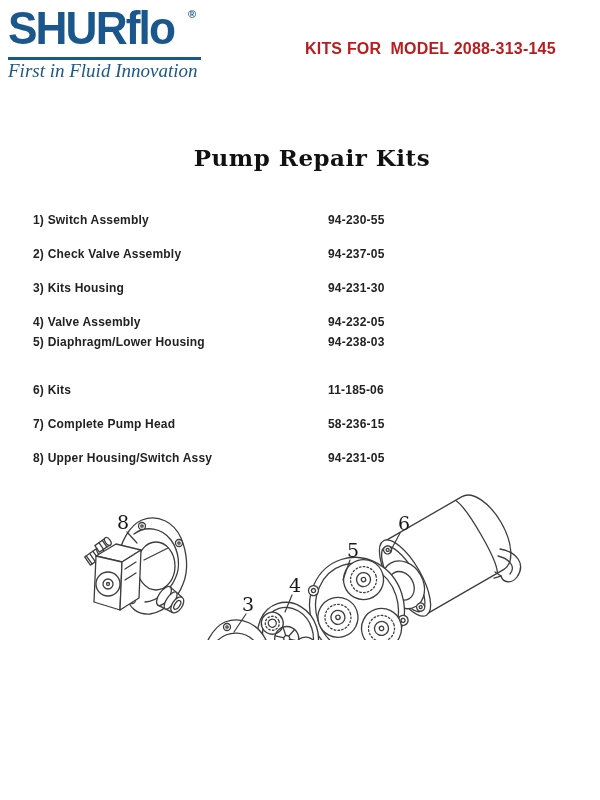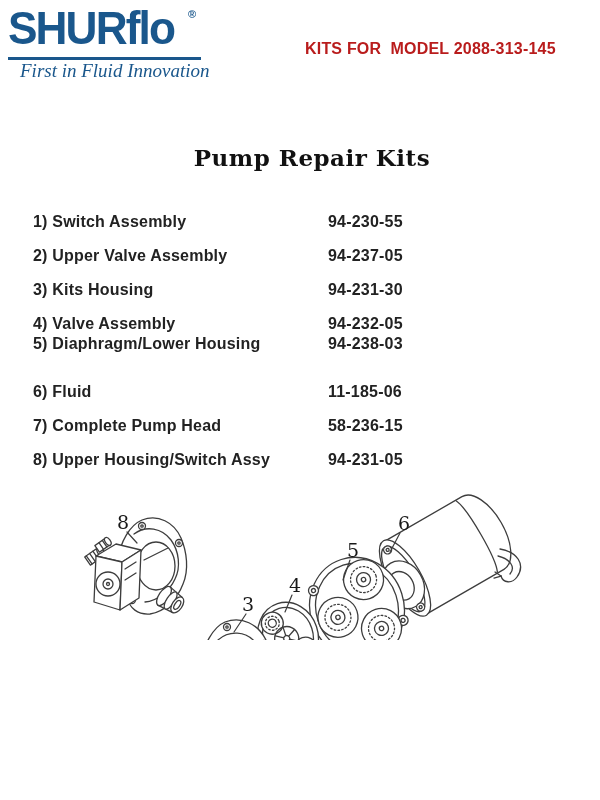--- a/index.html
+++ b/index.html
@@ -17,37 +17,37 @@
     font-family:"Liberation Sans", sans-serif;
   }
   .reg {
     position:absolute; left:188px; top:8px; color:var(--brand-blue);
     font-size:11px; font-weight:bold;
   }
   .logo-rule { position:absolute; left:8px; top:57px; width:193px; height:2.5px;
     background:var(--brand-blue); }
   .tagline {
     position:absolute; left:8px; top:60px; color:var(--brand-blue);
-    font-family:"Liberation Serif", serif; font-style:italic; font-size:19px;margin-left:12px;
+    font-family:"Liberation Serif", serif; font-style:italic; font-size:19px;
   }
   .kits-title {
     position:absolute; left:305px; top:40px; font-weight:bold; font-size:16px;
     color:#b91c1c; white-space:pre; letter-spacing:0.2px;
   }
 
   
   .doc-title {
     position:absolute; top:132px; left:0; width:600px; margin:12px; text-align:center;
     font-family:"DejaVu Serif", serif; font-weight:bold; font-size:23px;
     letter-spacing:0.5px; color:#111;
   }
 
   
   .row { position:absolute; left:33px; width:460px; height:17px;
-    font-weight:bold; font-size:16px; letter-spacing:0.2px; color:#222; }
+    font-weight:bold; font-size:12px; letter-spacing:0.2px; color:#222; }
   .row .pn { position:absolute; left:295px; top:0; }
 
   
   .diagram { position:absolute; left:0; top:490px; }
   .d path, .d line, .d ellipse, .d circle, .d rect, .d polygon {
     fill:none; stroke:var(--line-art); stroke-width:1.3;
     stroke-linecap:round; stroke-linejoin:round;
   }
   .d .wh { fill:#ffffff; }
   .d .tick { stroke-dasharray:1.6 2.2; }
@@ -72,41 +72,41 @@
   <h1 class="doc-title">Pump Repair Kits</h1>
 
   <div>
     <div class="row" style="top:213px">
       <span>1)</span>
       <span>Switch Assembly</span>
       <span class="pn">94-230-55</span>
     </div>
     <div class="row" style="top:247px">
       <span>2)</span>
-      <span>Upper Valve Assembly</span>
+      <span>Check Valve Assembly</span>
       <span class="pn">94-237-05</span>
     </div>
     <div class="row" style="top:281px">
       <span>3)</span>
       <span>Kits Housing</span>
       <span class="pn">94-231-30</span>
     </div>
     <div class="row" style="top:315px">
       <span>4)</span>
       <span>Valve Assembly</span>
       <span class="pn">94-232-05</span>
     </div>
     <div class="row" style="top:335px">
       <span>5)</span>
       <span>Diaphragm/Lower Housing</span>
       <span class="pn">94-238-03</span>
     </div>
     <div class="row" style="top:383px">
       <span>6)</span>
-      <span>Fluid</span>
+      <span>Kits</span>
       <span class="pn">11-185-06</span>
     </div>
     <div class="row" style="top:417px">
       <span>7)</span>
       <span>Complete Pump Head</span>
       <span class="pn">58-236-15</span>
     </div>
     <div class="row" style="top:451px">
       <span>8)</span>
       <span>Upper Housing/Switch Assy</span>

